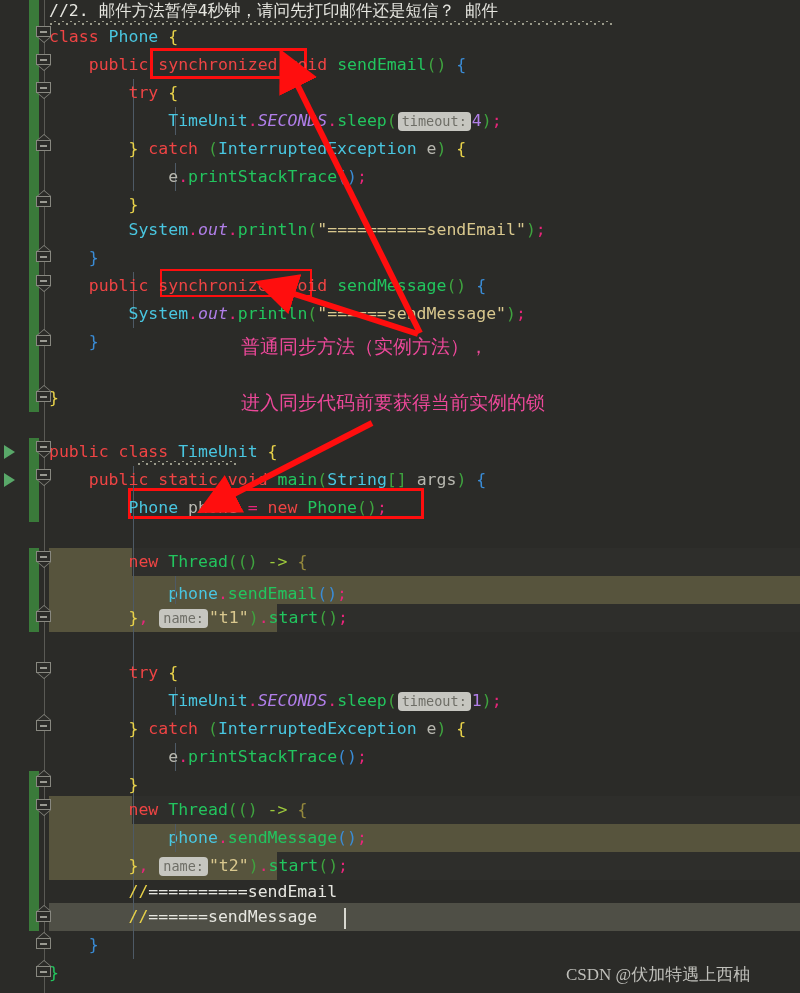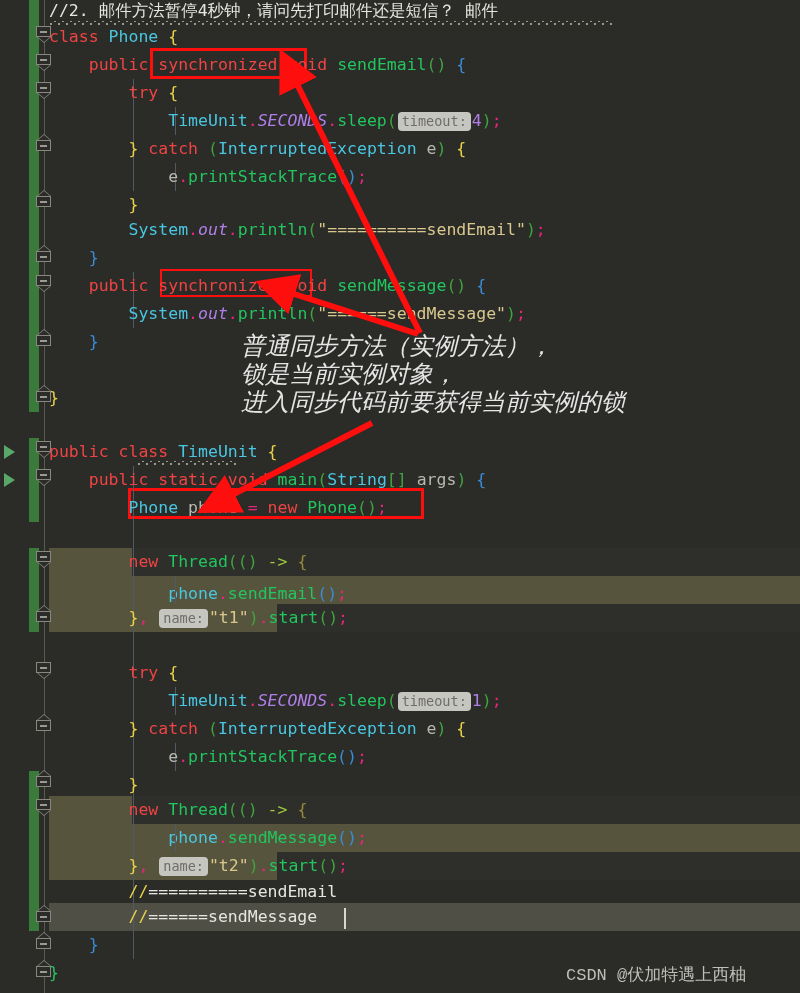--- a/index.html
+++ b/index.html
@@ -72,26 +72,26 @@
   .hint{background:#C6C6C0;color:#6E6E66;border-radius:4px;
     font-size:13.5px;padding:1px 4px 2px 4px;margin:0 1px;
     font-family:"DejaVu Sans Mono","Liberation Mono",monospace;}
 
   
   .caretbar{position:absolute;width:2px;height:21px;background:#D8D8D0;z-index:6;}
 
   
   .anno{position:absolute;left:0;top:0;width:800px;height:993px;z-index:8;pointer-events:none;}
   .rbox{position:absolute;border:3px solid #FF0E0E;box-sizing:border-box;}
-  .atext{position:absolute;color:#e5e5e5;font-size:24px;line-height:27px;
-    font-family:"DejaVu Sans","Liberation Sans",sans-serif;white-space:pre;font-weight:400;font-style:italic;}
+  .atext{position:absolute;color:#ec4899;font-size:19px;line-height:27px;
+    font-family:"DejaVu Sans","Liberation Sans",sans-serif;white-space:pre;font-weight:400;}
 
   
   .wm{position:absolute;color:#BFBFBA;font-size:17px;
-     font-family:Liberation Mono, monospace;z-index:9;white-space:pre;}
+     font-family:Liberation Serif, serif;z-index:9;white-space:pre;}
 </style>
 </head>
 <body>
 
 <div id="stage">
 
   <div class="lh lambda" style="left:0;top:548px;width:800px;"></div>
   <div class="lh lambda" style="left:0;top:576px;width:800px;"></div>
   <div class="lh lambda" style="left:0;top:604px;width:800px;"></div>
   <div class="lh lambda" style="left:0;top:796px;width:800px;"></div>
@@ -332,18 +332,17 @@
     <line x1="418" y1="334" x2="288" y2="292" stroke="#FF0E0E" stroke-width="6" marker-end="url(#ah)"></line>
 
     <line x1="372" y1="423" x2="228" y2="497" stroke="#FF0E0E" stroke-width="6" marker-end="url(#ah)"></line>
   </svg>
 
   <div class="rbox" style="left:150px;top:48px;width:157px;height:31px;"></div>
   <div class="rbox" style="left:160px;top:269px;width:152px;height:28px;border-width:2px;"></div>
   <div class="rbox" style="left:128px;top:488px;width:296px;height:31px;"></div>
 
   <div class="atext" style="left:241px;top:333px;">普通同步方法（实例方法），</div>
-  <div class="atext" style="left:241px;top:361px;">锁是当前实例对象，</div>
   <div class="atext" style="left:241px;top:389px;">进入同步代码前要获得当前实例的锁</div>
 
   <div class="wm" style="left:566px;top:963px;">CSDN @伏加特遇上西柚</div>
 
 </div>
 
 </body></html>

